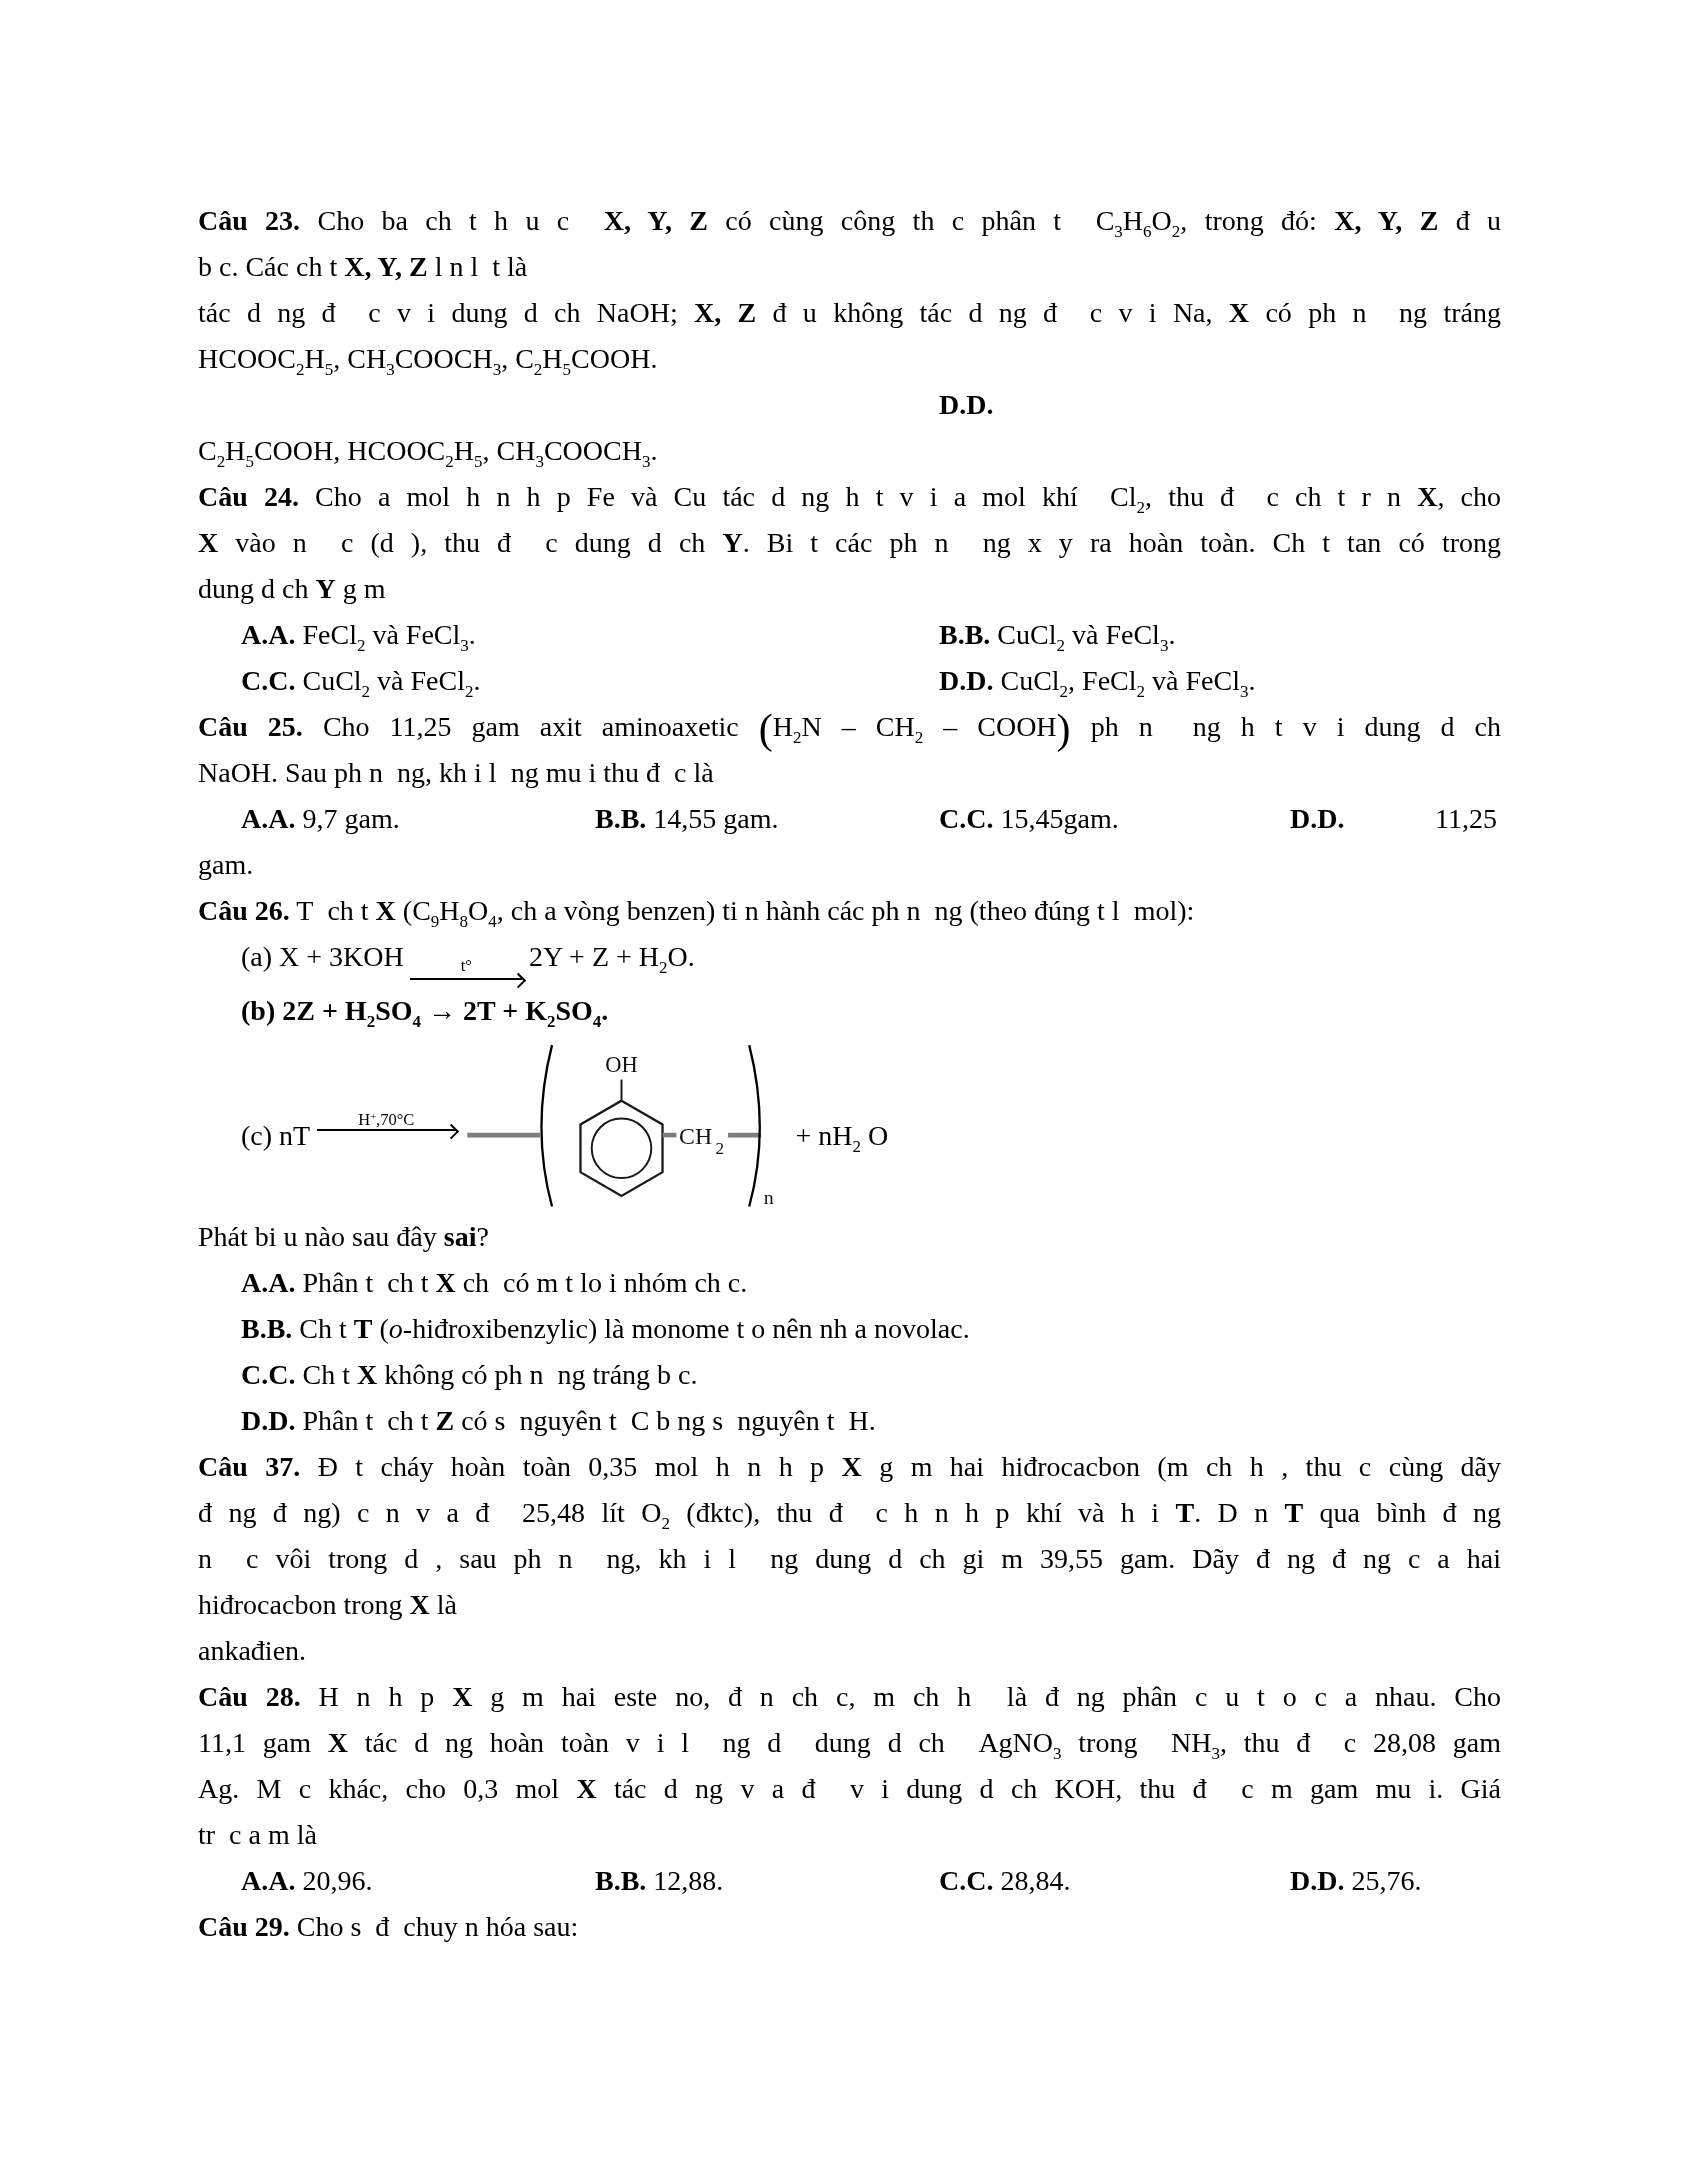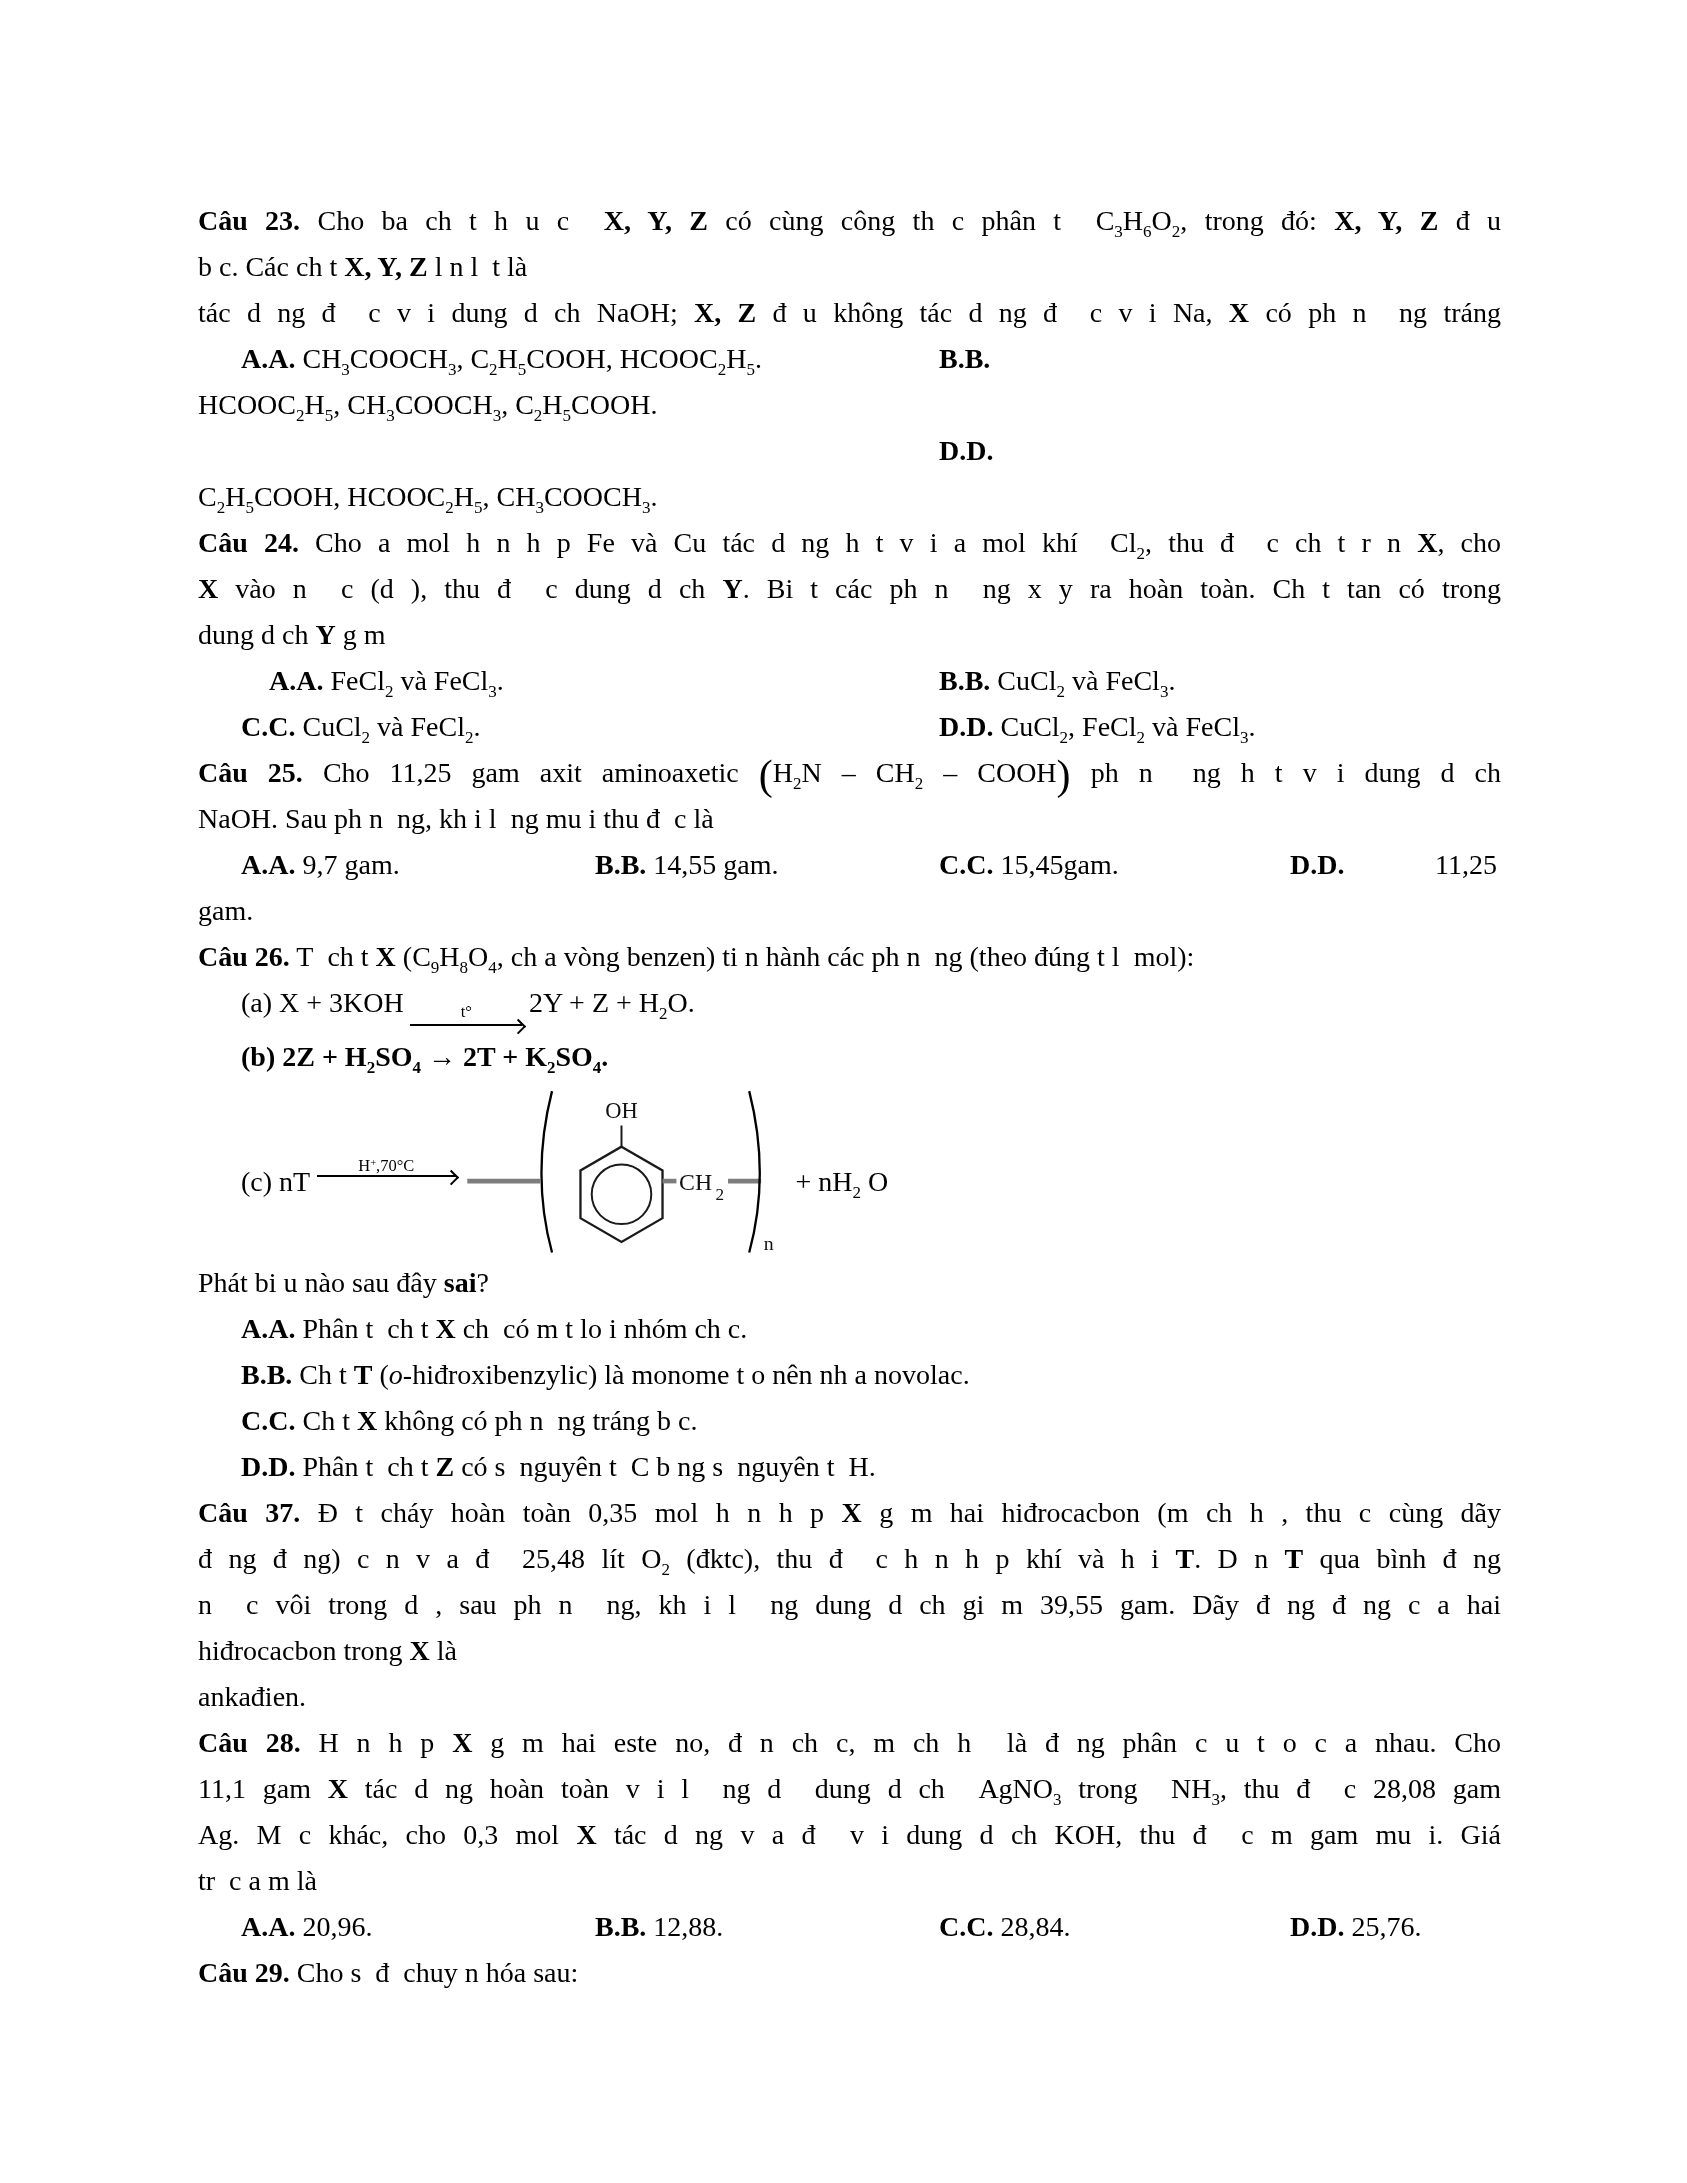--- a/index.html
+++ b/index.html
@@ -25,34 +25,30 @@
   svg text{font-family:"Liberation Serif",serif;fill:#111;}
 </style>
 </head>
 <body>
 
 <div class="page">
   <div class="content" id="content">
       <div class="line just"><span class="b">Câu 23.</span> Cho ba ch t h u c &nbsp;<span class="b">X, Y, Z</span> có cùng công th c phân t &nbsp;C<span class="sub">3</span>H<span class="sub">6</span>O<span class="sub">2</span>, trong đó: <span class="b">X, Y, Z</span> đ u</div>
       <div class="line">b c. Các ch t <span class="b">X, Y, Z</span> l n l&nbsp; t là</div>
       <div class="line just">tác d ng đ&nbsp; c v i dung d ch NaOH; <span class="b">X, Z</span> đ u không tác d ng đ&nbsp; c v i Na, <span class="b">X</span> có ph n &nbsp;ng tráng</div>
-      <div class="line">
-        <span class="col" style="left: 43px;"><span class="b">A.A.</span> CH<span class="sub">3</span>COOCH<span class="sub">3</span>, C<span class="sub">2</span>H<span class="sub">5</span>COOH, HCOOC<span class="sub">2</span>H<span class="sub">5</span>.</span>
-        <span class="col" style="left: 741px;"><span class="b">B.B.</span></span>
-      </div>
       <div class="line">HCOOC<span class="sub">2</span>H<span class="sub">5</span>, CH<span class="sub">3</span>COOCH<span class="sub">3</span>, C<span class="sub">2</span>H<span class="sub">5</span>COOH.</div>
       <div class="line">
         <span class="col" style="left: 741px;"><span class="b">D.D.</span></span>
       </div>
       <div class="line">C<span class="sub">2</span>H<span class="sub">5</span>COOH, HCOOC<span class="sub">2</span>H<span class="sub">5</span>, CH<span class="sub">3</span>COOCH<span class="sub">3</span>.</div>
       <div class="line just"><span class="b">Câu 24.</span> Cho a mol h n h p Fe và Cu tác d ng h t v i a mol khí &nbsp;Cl<span class="sub">2</span>, thu đ&nbsp; c ch t r n <span class="b">X</span>, cho</div>
       <div class="line just"><span class="b">X</span> vào n&nbsp; c (d&nbsp;), thu đ&nbsp; c dung d ch <span class="b">Y</span>. Bi t các ph n &nbsp;ng x y ra hoàn toàn. Ch t tan có trong</div>
       <div class="line">dung d ch <span class="b">Y</span> g m</div>
       <div class="line">
-        <span class="col" style="left: 43px; margin-left: 28px;"><span class="b">A.A.</span> FeCl<span class="sub">2</span> và FeCl<span class="sub">3</span>.</span>
+        <span class="col" style="left: 43px;"><span class="b">A.A.</span> FeCl<span class="sub">2</span> và FeCl<span class="sub">3</span>.</span>
         <span class="col" style="left: 741px;"><span class="b">B.B.</span> CuCl<span class="sub">2</span> và FeCl<span class="sub">3</span>.</span>
       </div>
       <div class="line">
         <span class="col" style="left: 43px;"><span class="b">C.C.</span> CuCl<span class="sub">2</span> và FeCl<span class="sub">2</span>.</span>
         <span class="col" style="left: 741px;"><span class="b">D.D.</span> CuCl<span class="sub">2</span>, FeCl<span class="sub">2</span> và FeCl<span class="sub">3</span>.</span>
       </div>
       <div class="line just"><span class="b">Câu 25.</span> Cho 11,25 gam axit aminoaxetic <span class="bigp">(</span>H<span class="sub">2</span>N – CH<span class="sub">2</span> – COOH<span class="bigp">)</span> ph n &nbsp;ng h t v i dung d ch</div>
       <div class="line">NaOH. Sau ph n &nbsp;ng, kh i l&nbsp; ng mu i thu đ&nbsp; c là</div>
       <div class="line">
         <span class="col" style="left: 43px;"><span class="b">A.A.</span> 9,7 gam.</span>

